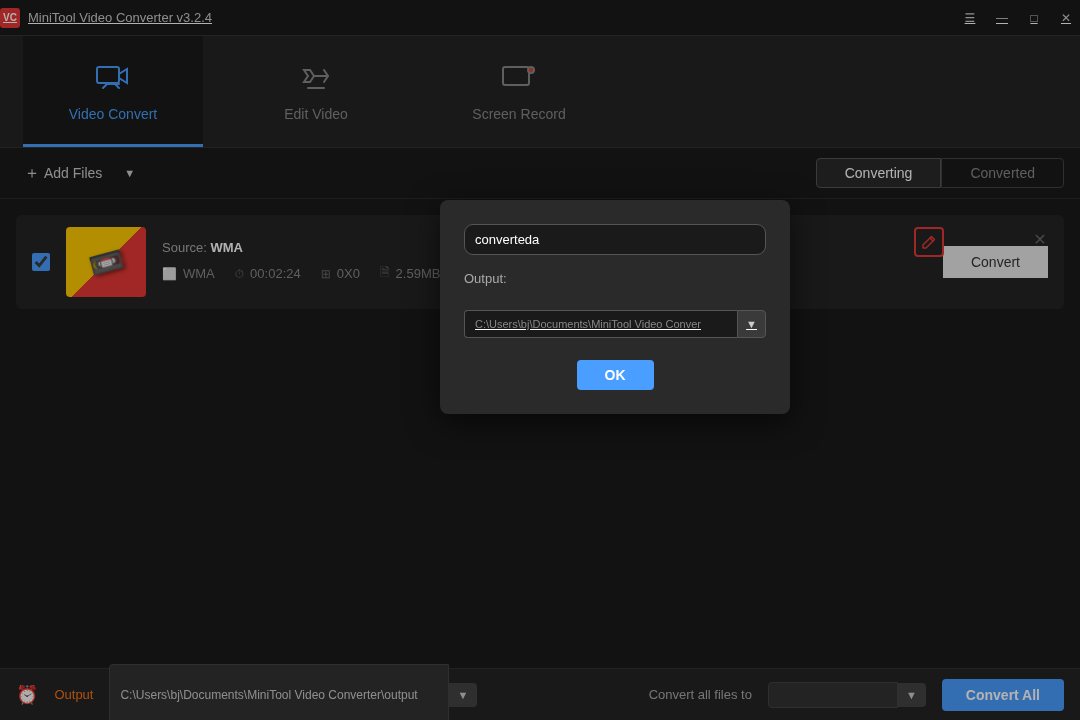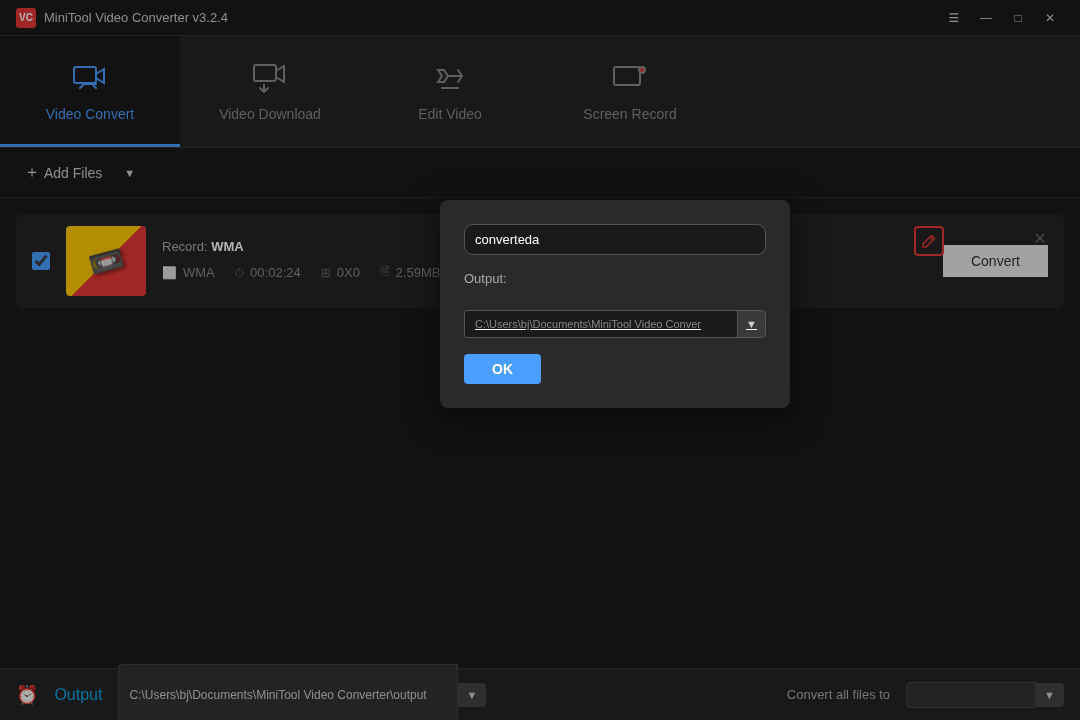--- a/index.html
+++ b/index.html
@@ -13,22 +13,23 @@
       position: relative;
     }
 
     
     .title-bar {
       display: flex;
       align-items: center;
       justify-content: space-between;
       background: #1a1a1a;
       height: 36px;
-      padding: 0 16px;
+      padding: 0 0;
       border-bottom: 1px solid #333;
+      text-decoration: underline;
     }
     .title-bar-left {
       display: flex;
       align-items: center;
       gap: 8px;
     }
     .app-logo {
       width: 20px;
       height: 20px;
       background: #e53935;
@@ -74,20 +75,21 @@
       flex-direction: column;
       align-items: center;
       justify-content: center;
       gap: 8px;
       width: 180px;
       cursor: pointer;
       color: #888;
       font-size: 14px;
       border-bottom: 3px solid transparent;
       transition: all 0.2s;
+      margin-left: 23px;
     }
     .nav-tab.active {
       color: #4a9eff;
       background: #1a1a1a;
       border-bottom: 3px solid #4a9eff;
     }
     .nav-icon {
       width: 40px;
       height: 40px;
       display: flex;
@@ -243,22 +245,22 @@
       right: 0;
       height: 52px;
       background: #252525;
       border-top: 1px solid #333;
       display: flex;
       align-items: center;
       padding: 0 16px;
       gap: 16px;
     }
     .footer-output-label {
-      color: #0ea5e9;
-      font-size: 16px;
+      color: #f97316;
+      font-size: 13px;
       display: flex;
       align-items: center;
       gap: 8px;
     }
     .footer-clock {
       font-size: 18px;
     }
     .footer-path {
       display: flex;
       align-items: center;
@@ -395,22 +397,22 @@
       background: #3a3a3a;
       border: 1px solid #555;
       color: #ccc;
       padding: 7px 8px;
       border-radius: 0 4px 4px 0;
       cursor: pointer;
       font-size: 11px;
     }
     .dialog-ok-row {
       display: flex;
-      justify-content: flex-start;
-      margin-top: 16px;
+      justify-content: center;
+      margin-top: 22px;
     }
     .dialog-ok-btn {
       background: #4a9eff;
       color: #fff;
       border: none;
       padding: 7px 28px;
       border-radius: 4px;
       font-size: 14px;
       cursor: pointer;
       font-weight: 600;
@@ -483,31 +485,20 @@
       <svg viewBox="0 0 36 36" fill="none" xmlns="http://www.w3.org/2000/svg">
         <rect x="2" y="7" width="22" height="16" rx="2" stroke="#4a9eff" stroke-width="2" fill="none"></rect>
         <path d="M24 14l8-5v14l-8-5V14z" stroke="#4a9eff" stroke-width="2" fill="none"></path>
         <path d="M8 28l4-4h12" stroke="#4a9eff" stroke-width="2" stroke-linecap="round"></path>
         <path d="M24 28l-4-4" stroke="#4a9eff" stroke-width="2" stroke-linecap="round"></path>
       </svg>
     </div>
     <span>Video Convert</span>
   </div>
 
-  <div class="nav-tab">
-    <div class="nav-icon">
-      <svg viewBox="0 0 36 36" fill="none" xmlns="http://www.w3.org/2000/svg">
-        <rect x="2" y="5" width="22" height="16" rx="2" stroke="#888" stroke-width="2" fill="none"></rect>
-        <path d="M24 11l8-5v16l-8-5V11z" stroke="#888" stroke-width="2" fill="none"></path>
-        <path d="M12 25v6" stroke="#888" stroke-width="2" stroke-linecap="round"></path>
-        <path d="M8 28l4 4 4-4" stroke="#888" stroke-width="2" stroke-linecap="round" stroke-linejoin="round"></path>
-      </svg>
-    </div>
-    <span>Video Download</span>
-  </div>
 
   <div class="nav-tab">
     <div class="nav-icon">
       <svg viewBox="0 0 36 36" fill="none" xmlns="http://www.w3.org/2000/svg">
         <path d="M6 10h6l4 6-4 6H6l4-6-4-6z" stroke="#888" stroke-width="2" fill="none"></path>
         <path d="M16 16h14" stroke="#888" stroke-width="2" stroke-linecap="round"></path>
         <path d="M26 10l4 6-4 6" stroke="#888" stroke-width="2" stroke-linecap="round" stroke-linejoin="round"></path>
         <path d="M10 28h16" stroke="#888" stroke-width="2" stroke-linecap="round"></path>
       </svg>
     </div>
@@ -526,36 +517,44 @@
   </div>
 </div>
 
 <div class="toolbar">
   <button class="add-files-btn">
     <span style="font-size:16px;">＋</span>
     <span>Add Files</span>
   </button>
   <button class="dropdown-arrow">▼</button>
 
+  <div class="sub-tabs">
+    <button class="sub-tab active">
+      <span>Converting</span>
+    </button>
+    <button class="sub-tab">
+      <span>Converted</span>
+    </button>
+  </div>
 </div>
 
 <div class="main-content">
 
   <div class="file-row">
     <input type="checkbox" class="file-checkbox" checked="" style="">
 
     <div class="file-thumbnail">
       <div class="cassette-bg">
         <span class="cassette-icon">📼</span>
       </div>
     </div>
 
     <div class="file-info">
       <div class="file-source">
-        <span>Record:</span>
+        <span>Source:</span>
         <strong>WMA</strong>
       </div>
       <div class="file-details">
         <div class="file-detail">
           <span class="detail-icon">⬜</span>
           <span>WMA</span>
         </div>
         <div class="file-detail">
           <span class="detail-icon">⏱</span>
           <span>00:02:24</span>
@@ -612,14 +611,17 @@
     <input type="text" class="footer-path-input" value="C:\Users\bj\Documents\MiniTool Video Converter\output" style="">
     <button class="footer-path-arrow">▼</button>
   </div>
 
   <div class="footer-convert-all">
     <span class="convert-all-label">Convert all files to</span>
     <div class="convert-all-select">
       <input type="text" class="convert-all-input" value="" style="">
       <button class="convert-all-dropdown">▼</button>
     </div>
+    <button class="convert-all-btn">
+      <span>Convert All</span>
+    </button>
   </div>
 </div>
 
 </body></html>

